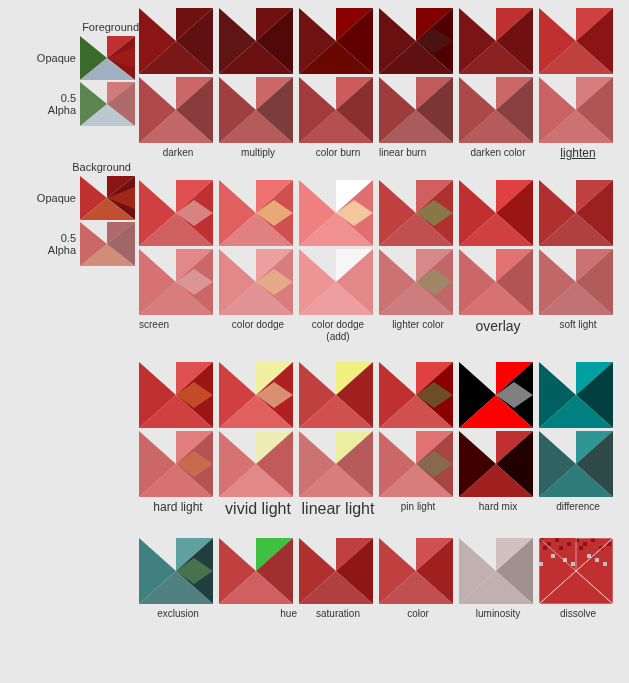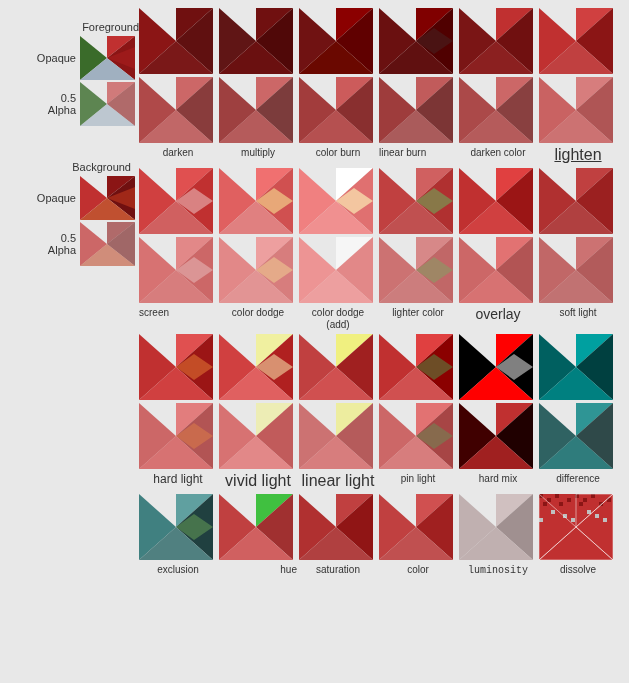--- a/index.html
+++ b/index.html
@@ -25,21 +25,21 @@
       flex-shrink: 0;
       display: flex;
       flex-direction: column;
       padding-top: 10px;
     }
 
     .grid-panel {
       flex: 1;
       display: flex;
       flex-direction: column;
-      gap: 0px;
+      gap: 16px;
     }
   </style>
 </head>
 <body>
 
 <div class="main-container">
 
   <div class="left-panel">
 
     <div style="height: 18px; display:flex; align-items:center; justify-content:flex-end; ">
@@ -213,21 +213,21 @@
           </svg>
         </div>
       </div>
 
       <div style="display:flex; gap:2px; margin-bottom:4px;">
         <div style="width:78px; text-align:center;"><span style="font-size:10px;color:#333;">darken</span></div>
         <div style="width:78px; text-align:center;"><span style="font-size:10px;color:#333;">multiply</span></div>
         <div style="width:78px; text-align:center;"><span style="font-size:10px;color:#333;">color burn</span></div>
         <div style="width:78px; text-align:left;"><span style="font-size:10px;color:#333;">linear burn</span></div>
         <div style="width:78px; text-align:center;"><span style="font-size:10px;color:#333;">darken color</span></div>
-        <div style="width:78px; text-align:center;"><span style="font-size:16px;color:#333;text-decoration:underline;">lighten</span></div>
+        <div style="width:78px; text-align:center;"><span style="font-size:12px;color:#333;text-decoration:underline;">lighten</span></div>
       </div>
     </div>
 
     <div>
       <div style="display:flex; gap:2px; margin-bottom:1px;">
 
         <div style="width:78px;">
           <svg width="74" height="66" viewBox="0 0 74 66">
             <polygon points="0,0 37,33 0,66" fill="#d04040"></polygon>
             <polygon points="37,0 74,0 37,33" fill="#e05050"></polygon>
@@ -555,19 +555,19 @@
             <polygon points="0,66 37,33 74,66" fill="none" stroke="#fff" stroke-width="0.5"></polygon>
           </svg>
         </div>
       </div>
 
       <div style="display:flex; gap:2px;">
         <div style="width:78px; text-align:center;"><span style="font-size:10px;color:#333;">exclusion</span></div>
         <div style="width:78px; text-align:right;"><span style="font-size:10px;color:#333;">hue</span></div>
         <div style="width:78px; text-align:center;"><span style="font-size:10px;color:#333;">saturation</span></div>
         <div style="width:78px; text-align:center;"><span style="font-size:10px;color:#333;">color</span></div>
-        <div style="width:78px; text-align:center;"><span style="font-size:10px;color:#333;font-family:Liberation Mono, monospace;">luminosity</span></div>
+        <div style="width:78px; text-align:center;"><span style="font-size:10px;color:#333;">luminosity</span></div>
         <div style="width:78px; text-align:center;"><span style="font-size:10px;color:#333;">dissolve</span></div>
       </div>
     </div>
 
   </div>
 </div>
 
 </body></html>

